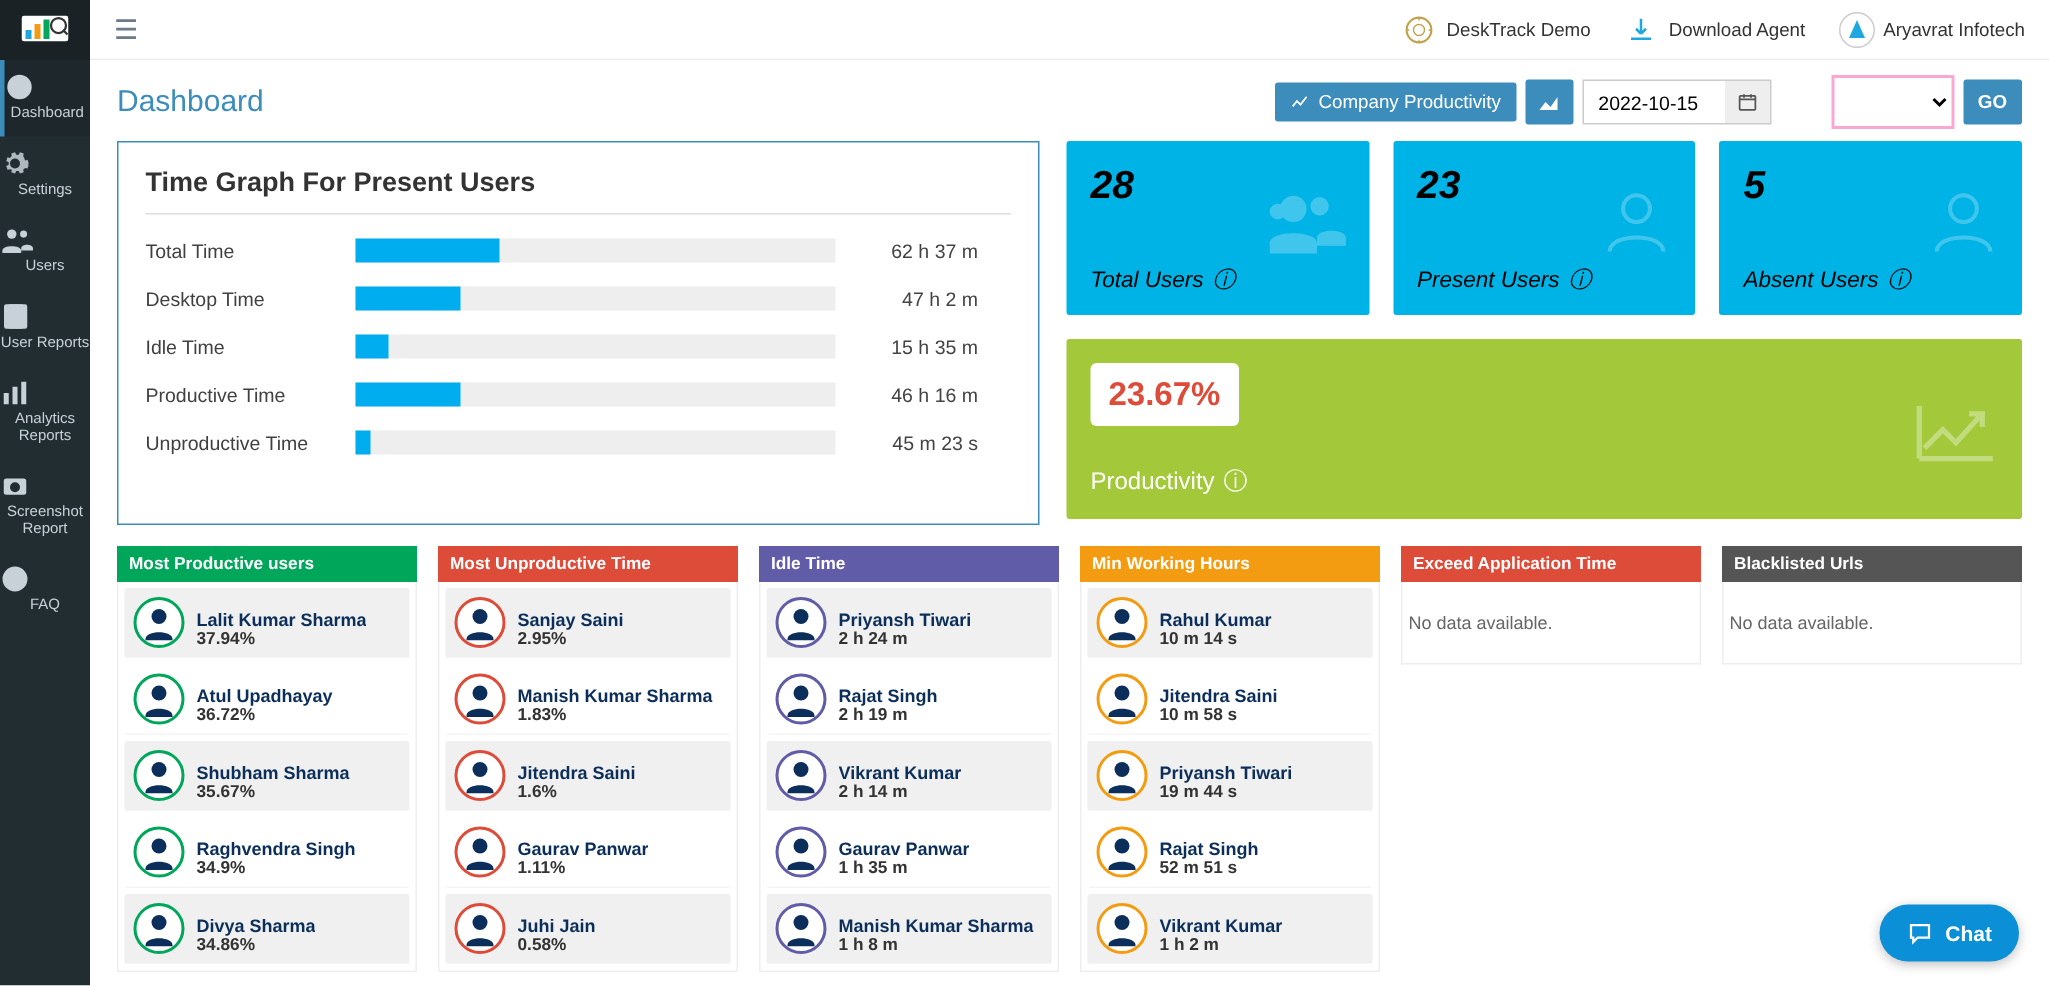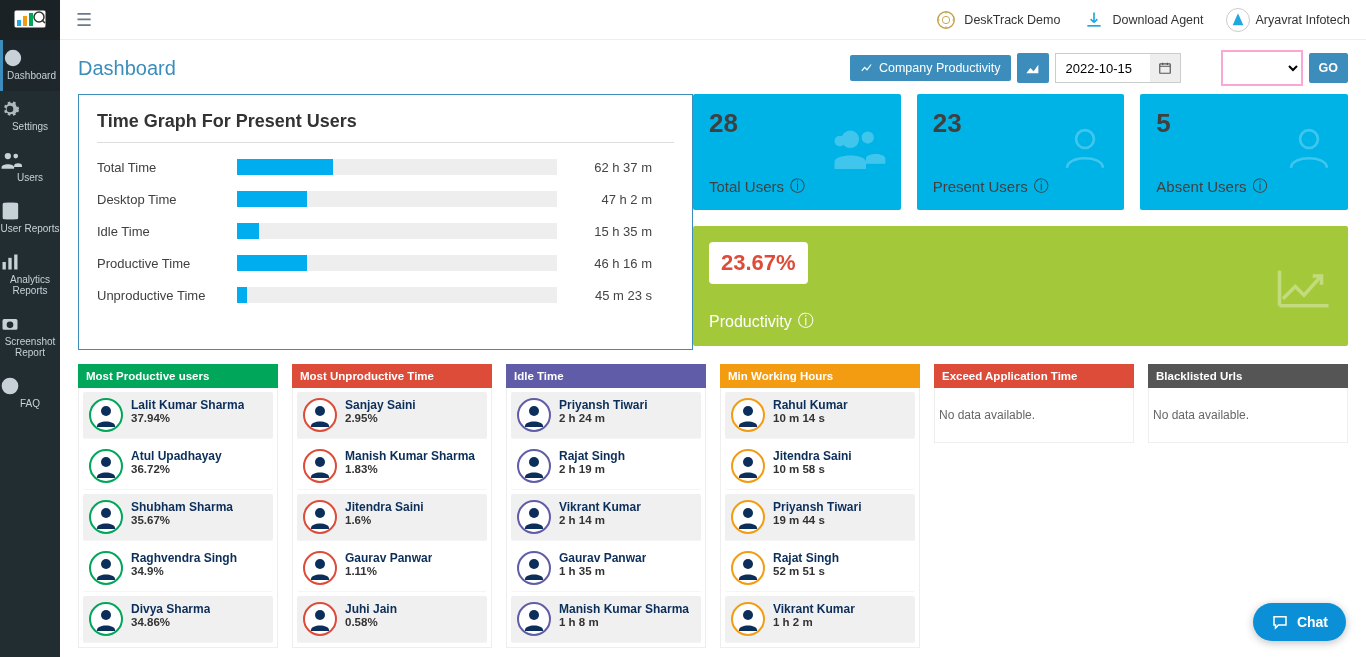--- a/index.html
+++ b/index.html
@@ -27,32 +27,32 @@
 .page-head .spacer { flex: 1; }
 .btn { background: #3c8dbc; color: #fff; border: none; padding: 6px 10px; font-size: 12.5px; cursor: pointer; border-radius: 2px; display: inline-flex; align-items: center; }
 .btn svg, .btn .bicon { margin-right: 5px; }
 .iconbtn { background: #3c8dbc; color: #fff; border: none; width: 32px; height: 30px; cursor: pointer; margin-left: 6px; display: inline-flex; align-items: center; justify-content: center; border-radius: 2px; }
 .datebox { display: inline-flex; align-items: center; margin-left: 6px; border: 1px solid #ccc; height: 30px; }
 .datebox input { border: none; padding: 0 10px; font-size: 13px; width: 94px; height: 100%; outline: none; }
 .datebox .cal { width: 30px; height: 100%; background: #eee; display: flex; align-items: center; justify-content: center; color: #555; }
 .selbox { margin-left: 40px; border: 2px solid #f9a8d4; height: 30px; padding: 16px 6px; font-size: 12.5px; background: #fff; }
 .gobtn { margin-left: 6px; background: #3c8dbc; color: #fff; border: none; height: 30px; padding: 0 10px; font-weight: 600; font-size: 12.5px; cursor: pointer; border-radius: 2px; }
 
-.main-grid { display: flex; align-items: stretch; }
+.main-grid { display: flex; gap: 18px; align-items: stretch; }
 .time-graph { border: 1px solid #3c8dbc; padding: 16px 18px 30px; flex: 0 0 615px; }
 .time-graph h3 { font-size: 18px; font-weight: 700; margin-bottom: 10px; padding-bottom: 10px; border-bottom: 1px solid #ddd; }
 .tg-row { display: flex; align-items: center; margin: 16px 0; }
 .tg-row .lbl { width: 140px; font-size: 13px; color: #404040; }
 .tg-row .bar-track { flex: 1; height: 16px; background: #eee; position: relative; max-width: 320px; }
 .tg-row .bar-fill { position: absolute; left: 0; top: 0; bottom: 0; background: #00aeef; }
 .tg-row .val { width: 95px; text-align: right; font-size: 13px; color: #444; }
 
 .stats-col { flex: 1; display: flex; flex-direction: column; gap: 16px; }
 .stat-row { display: flex; gap: 16px; }
-.stat-box { flex: 1; color: #404040; padding: 14px 16px 33px; position: relative; min-height: 116px; border-radius: 2px; }
+.stat-box { flex: 1; color: #000000; padding: 14px 16px 33px; position: relative; min-height: 116px; border-radius: 2px; font-style: italic; }
 .stat-box.blue { background: #00b3e6; }
 .stat-box .num { font-size: 26px; font-weight: 700; }
 .stat-box .label { position: absolute; bottom: 14px; left: 16px; font-size: 15px; display: flex; align-items: center; }
 .stat-box .label .info { margin-left: 6px; }
 .stat-box .bgicon { position: absolute; right: 14px; top: 50%; transform: translateY(-58%); opacity: 0.25; }
 .prod-box { background: #a3c93a; color: #fff; padding: 16px; position: relative; border-radius: 2px; min-height: 120px; }
 .prod-box .badge { background: #fff; color: #dd4b39; font-size: 22px; font-weight: 700; padding: 8px 12px; border-radius: 4px; display: inline-block; }
 .prod-box .plabel { position: absolute; bottom: 14px; left: 16px; font-size: 16px; display: flex; align-items: center; }
 .prod-box .bgicon { position: absolute; right: 16px; top: 50%; transform: translateY(-45%); opacity: 0.35; }
 
@@ -60,21 +60,21 @@
 .card { flex: 1; background: #fff; display: flex; flex-direction: column; min-width: 0; }
 .card .card-head { color: #fff; font-size: 11.5px; padding: 6px 8px; font-weight: 600; }
 .card .card-head.green { background: #00a65a; }
 .card .card-head.red { background: #dd4b39; }
 .card .card-head.purple { background: #605ca8; }
 .card .card-head.yellow { background: #f39c12; }
 .card .card-head.dark { background: #555; }
 .card .card-body { border-left: 1px solid #eee; border-right: 1px solid #eee; border-bottom: 1px solid #eee; padding: 4px 4px; max-height: 260px; overflow-y: auto; }
 .card .empty { text-align: left; padding: 16px 0; font-size: 12px; color: #666; }
 
-.urow { display: flex; align-items: flex-start; padding: 6px 6px; border-bottom: 1px solid #f5f5f5; background: #f0f0f0; margin-bottom: 4px; border-radius: 2px; }
+.urow { display: flex; align-items: flex-end; padding: 6px 6px; border-bottom: 1px solid #f5f5f5; background: #f0f0f0; margin-bottom: 4px; border-radius: 2px; }
 .urow:nth-child(even){ background:#fff; }
 .urow .avatar { width: 34px; height: 34px; border-radius: 50%; flex-shrink: 0; border: 2px solid; display: flex; align-items: center; justify-content: center; background: #fff; }
 .urow .avatar.green{ border-color:#00a65a; }
 .urow .avatar.red{ border-color:#dd4b39; }
 .urow .avatar.purple{ border-color:#605ca8; }
 .urow .avatar.yellow{ border-color:#f39c12; }
 .urow .avatar .sil { width: 24px; height: 24px; }
 .urow .uinfo { margin-left: 8px; min-width: 0; }
 .urow .uname { font-size: 12px; font-weight: 700; color: #0b2e5a; white-space: nowrap; overflow: hidden; text-overflow: ellipsis; }
 .urow .uval { font-size: 11.5px; font-weight: 700; color: #333; }

